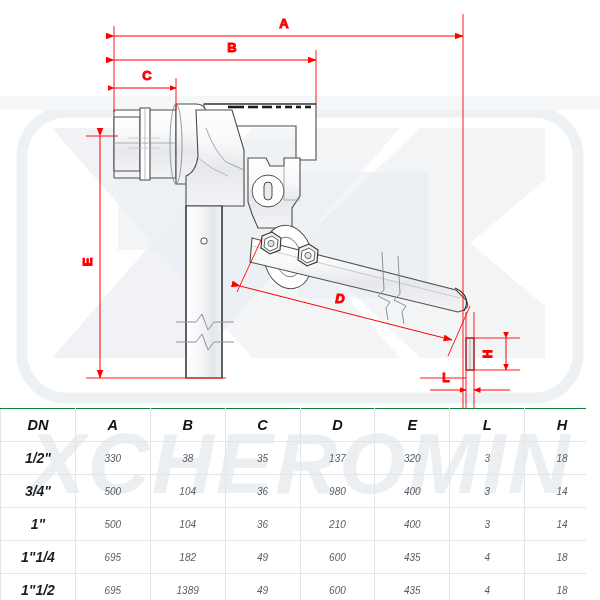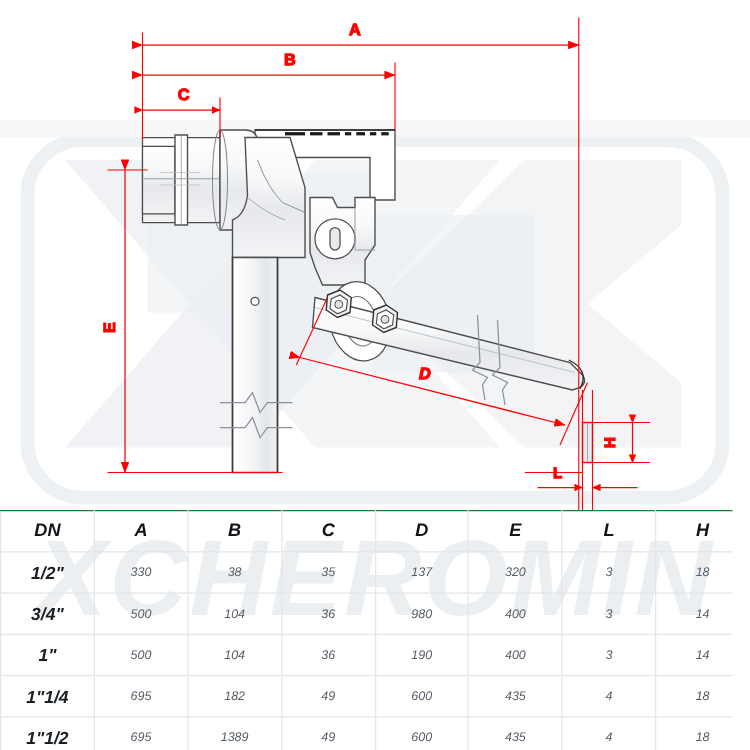--- a/index.html
+++ b/index.html
@@ -306,21 +306,21 @@
           <td>980</td>
           <td>400</td>
           <td>3</td>
           <td>14</td>
         </tr>
         <tr>
           <td class="dn">1"</td>
           <td>500</td>
           <td>104</td>
           <td>36</td>
-          <td>190</td>
+          <td>210</td>
           <td>400</td>
           <td>3</td>
           <td>14</td>
         </tr>
         <tr>
           <td class="dn">1"1/4</td>
           <td>695</td>
           <td>182</td>
           <td>49</td>
           <td>600</td>

